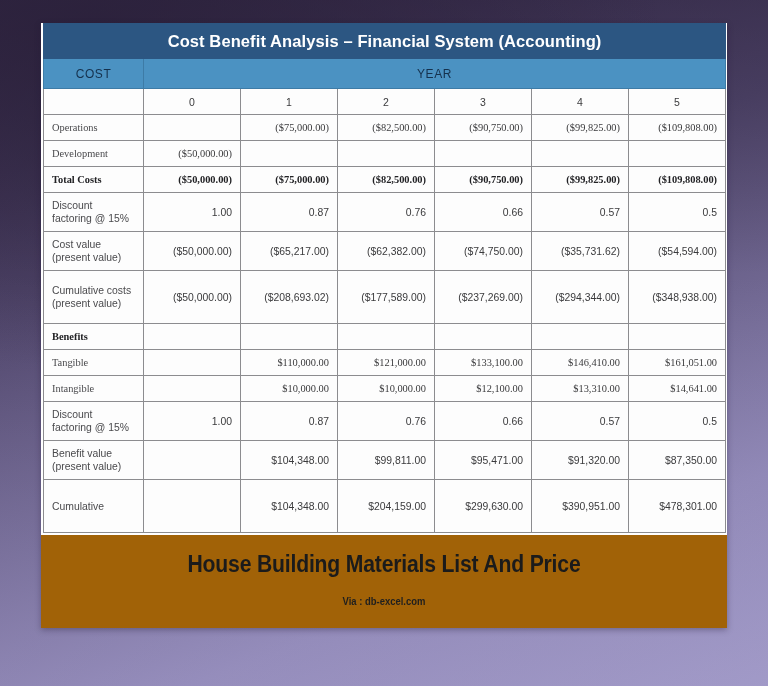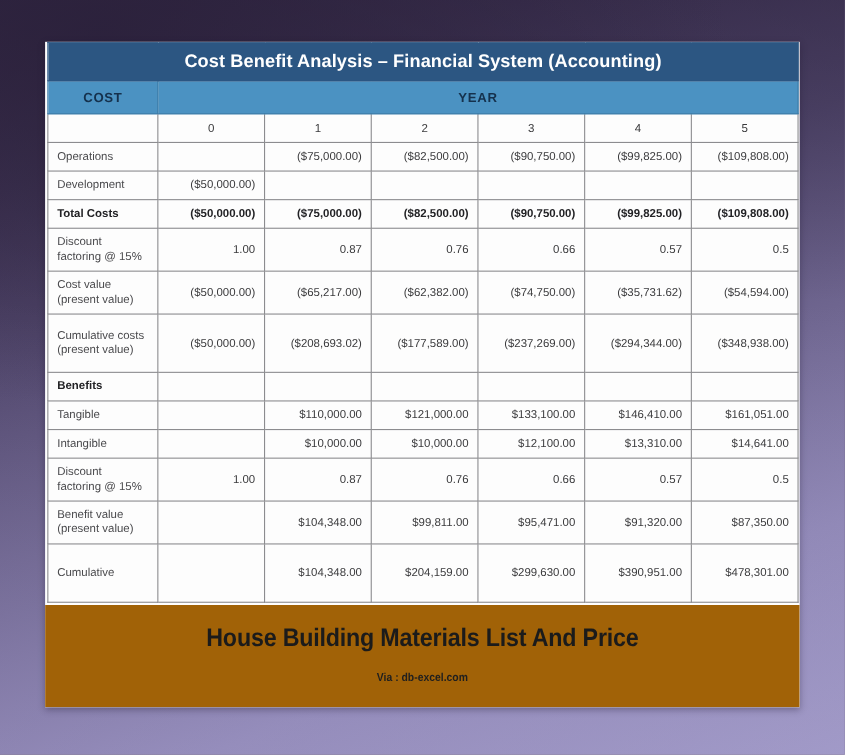--- a/index.html
+++ b/index.html
@@ -35,21 +35,21 @@
     background:
       radial-gradient(ellipse 120% 80% at 12% 4%, rgba(42,32,58,0.85) 0%, rgba(42,32,58,0.0) 62%),
       linear-gradient(180deg, rgba(40,30,56,0.45) 0%, rgba(40,30,56,0.0) 40%, rgba(168,160,208,0.30) 100%);
     pointer-events: none;
   }
 
   
   #card {
     position: absolute;
     left: 41px;
-    top: 38px;
+    top: 23px;
     width: 686px;
     height: 605px;
     background: #ffffff;
     box-shadow: 0 2px 6px rgba(30,20,45,0.35);
     overflow: hidden;
   }
 
   
   #table-viewport {
     position: absolute;
@@ -89,21 +89,21 @@
     text-align: center;
     height: 34px;
     letter-spacing: .1px;
   }
   
   tr.head-row td {
     background: #4b92c2;
     border: 1px solid #3d7ba6;
     color: #15314d;
     font-size: 12px;
-    font-weight: bold;
+    font-weight: normal;
     text-align: center;
     height: 29px;
     letter-spacing: .6px;
   }
   
   tr.yearnum-row td {
     height: 25px;
     text-align: center;
     font-size: 10.5px;
     color: #3a3a3c;
@@ -112,21 +112,21 @@
   td.label {
     text-align: left;
     line-height: 1.25;
     color: #4a4a4d;
   }
   td.num {
     text-align: right;
     font-variant-numeric: tabular-nums;
   }
   tr.bold td { font-weight: bold; color: #222225; }
-  tr.r1 td { height: 25px; }
+  tr.r1 td { height: 25px; font-family: Liberation Serif, serif; }
   tr.r2 td { height: 38px; }
   tr.r3 td { height: 52px; }
 
   
   #caption-wrap {
     position: absolute;
     left: 0;
     top: 512px;
     width: 686px;
     height: 93px;

